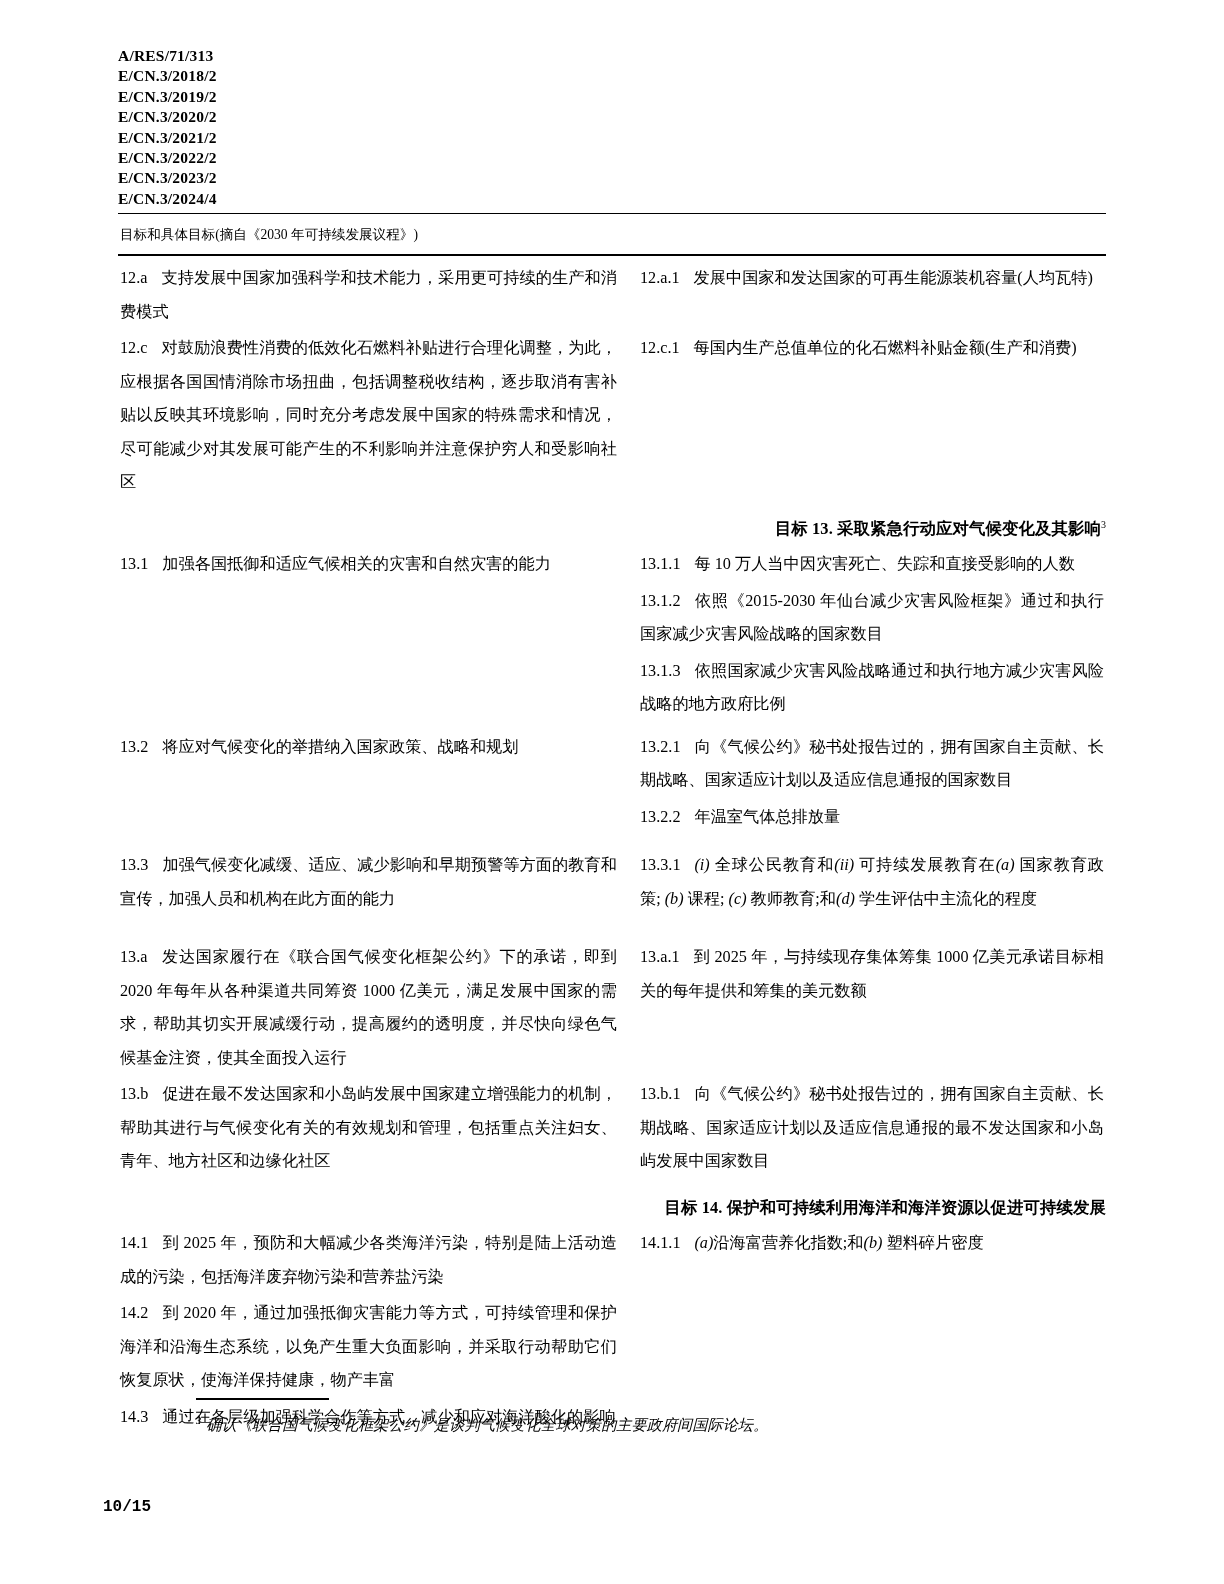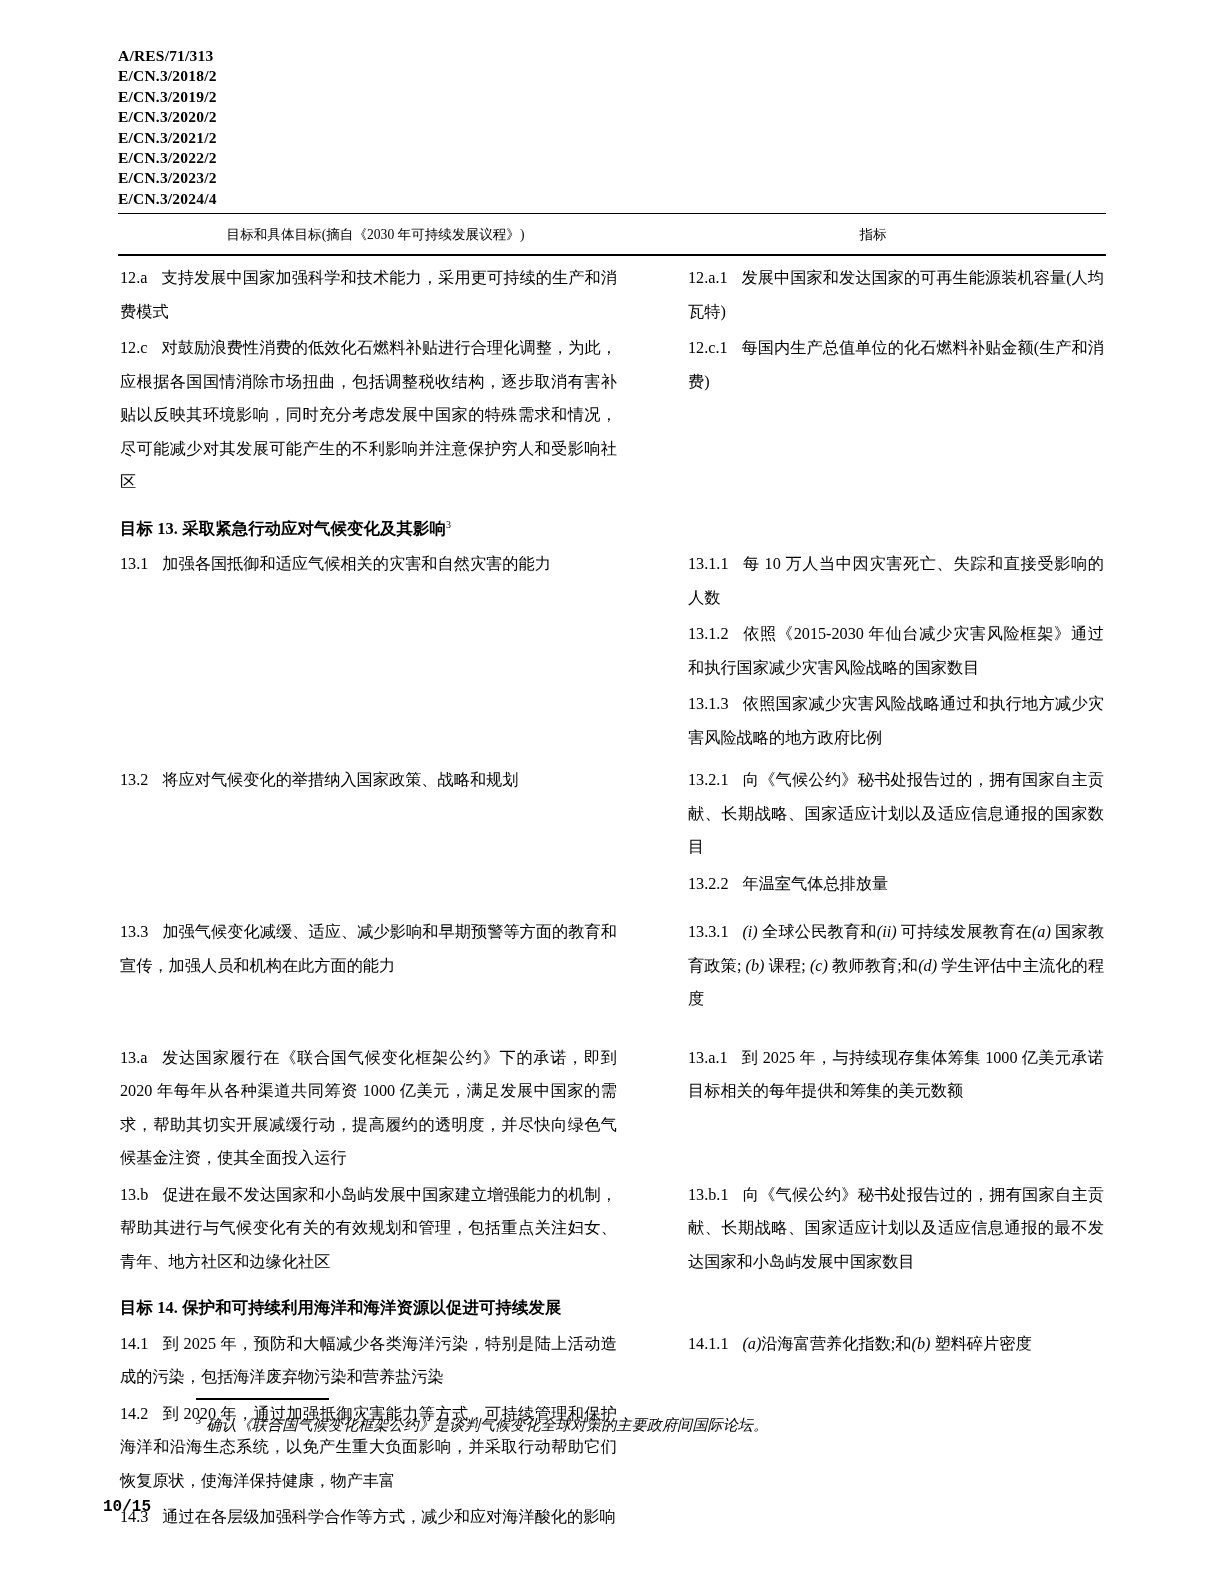--- a/index.html
+++ b/index.html
@@ -50,31 +50,29 @@
   .rule-bottom {
     border-top: 2.4px solid #000;
     width: 100%;
     height: 0;
   }
   .thead {
     display: flex;
     padding: 11px 0 9px 0;
     font-size: 13.6px;
     line-height: 20px;
-    text-align: center;
   }
   .th-goals { width: 513px; flex: none; padding-left: 2px; box-sizing: border-box; }
   .th-indicators { flex: 1; padding-left: 9px; box-sizing: border-box; }
 
   .tbody { padding-top: 6px; }
 
   .row {
     display: flex;
     align-items: flex-start;
-    gap: 48px;
   }
   .col-goal {
     width: 513px;
     flex: none;
     box-sizing: border-box;
     padding: 0 14px 0 2px;
   }
   .col-ind {
     flex: 1;
     box-sizing: border-box;
@@ -93,20 +91,21 @@
   }
   .entry .gap-md { display: inline-block; width: 14px; }
   .entry i { font-style: italic; }
 
   .goal-heading {
     font-size: 16.4px;
     line-height: 33.5px;
     font-weight: bold;
     margin: 9px 0 3px 2px;
     letter-spacing: 0.1px;
+    text-align: right;
   }
   .goal-heading sup {
     font-size: 10px;
     font-weight: normal;
     vertical-align: super;
     line-height: 0;
   }
 
   .spacer-xs { height: 6px; }
   .spacer-s  { height: 12px; }
@@ -161,21 +160,20 @@
     <div>E/CN.3/2023/2</div>
     <div>E/CN.3/2024/4</div>
   </div>
 
   <div class="sdg-table">
 
     <div class="rule-top"></div>
 
     <div class="thead">
       <div class="th-goals">目标和具体目标(摘自《2030 年可持续发展议程》)</div>
-      <div class="th-indicators">指标</div>
     </div>
 
     <div class="rule-bottom"></div>
 
     <div class="tbody">
 
       <div class="row">
         <div class="col-goal">
           <p class="entry"><span class="num">12.a</span><span class="gap-md"></span><span>支持发展中国家加强科学和技术能力，采用更可持续的生产和消费模式</span></p>
         </div>

